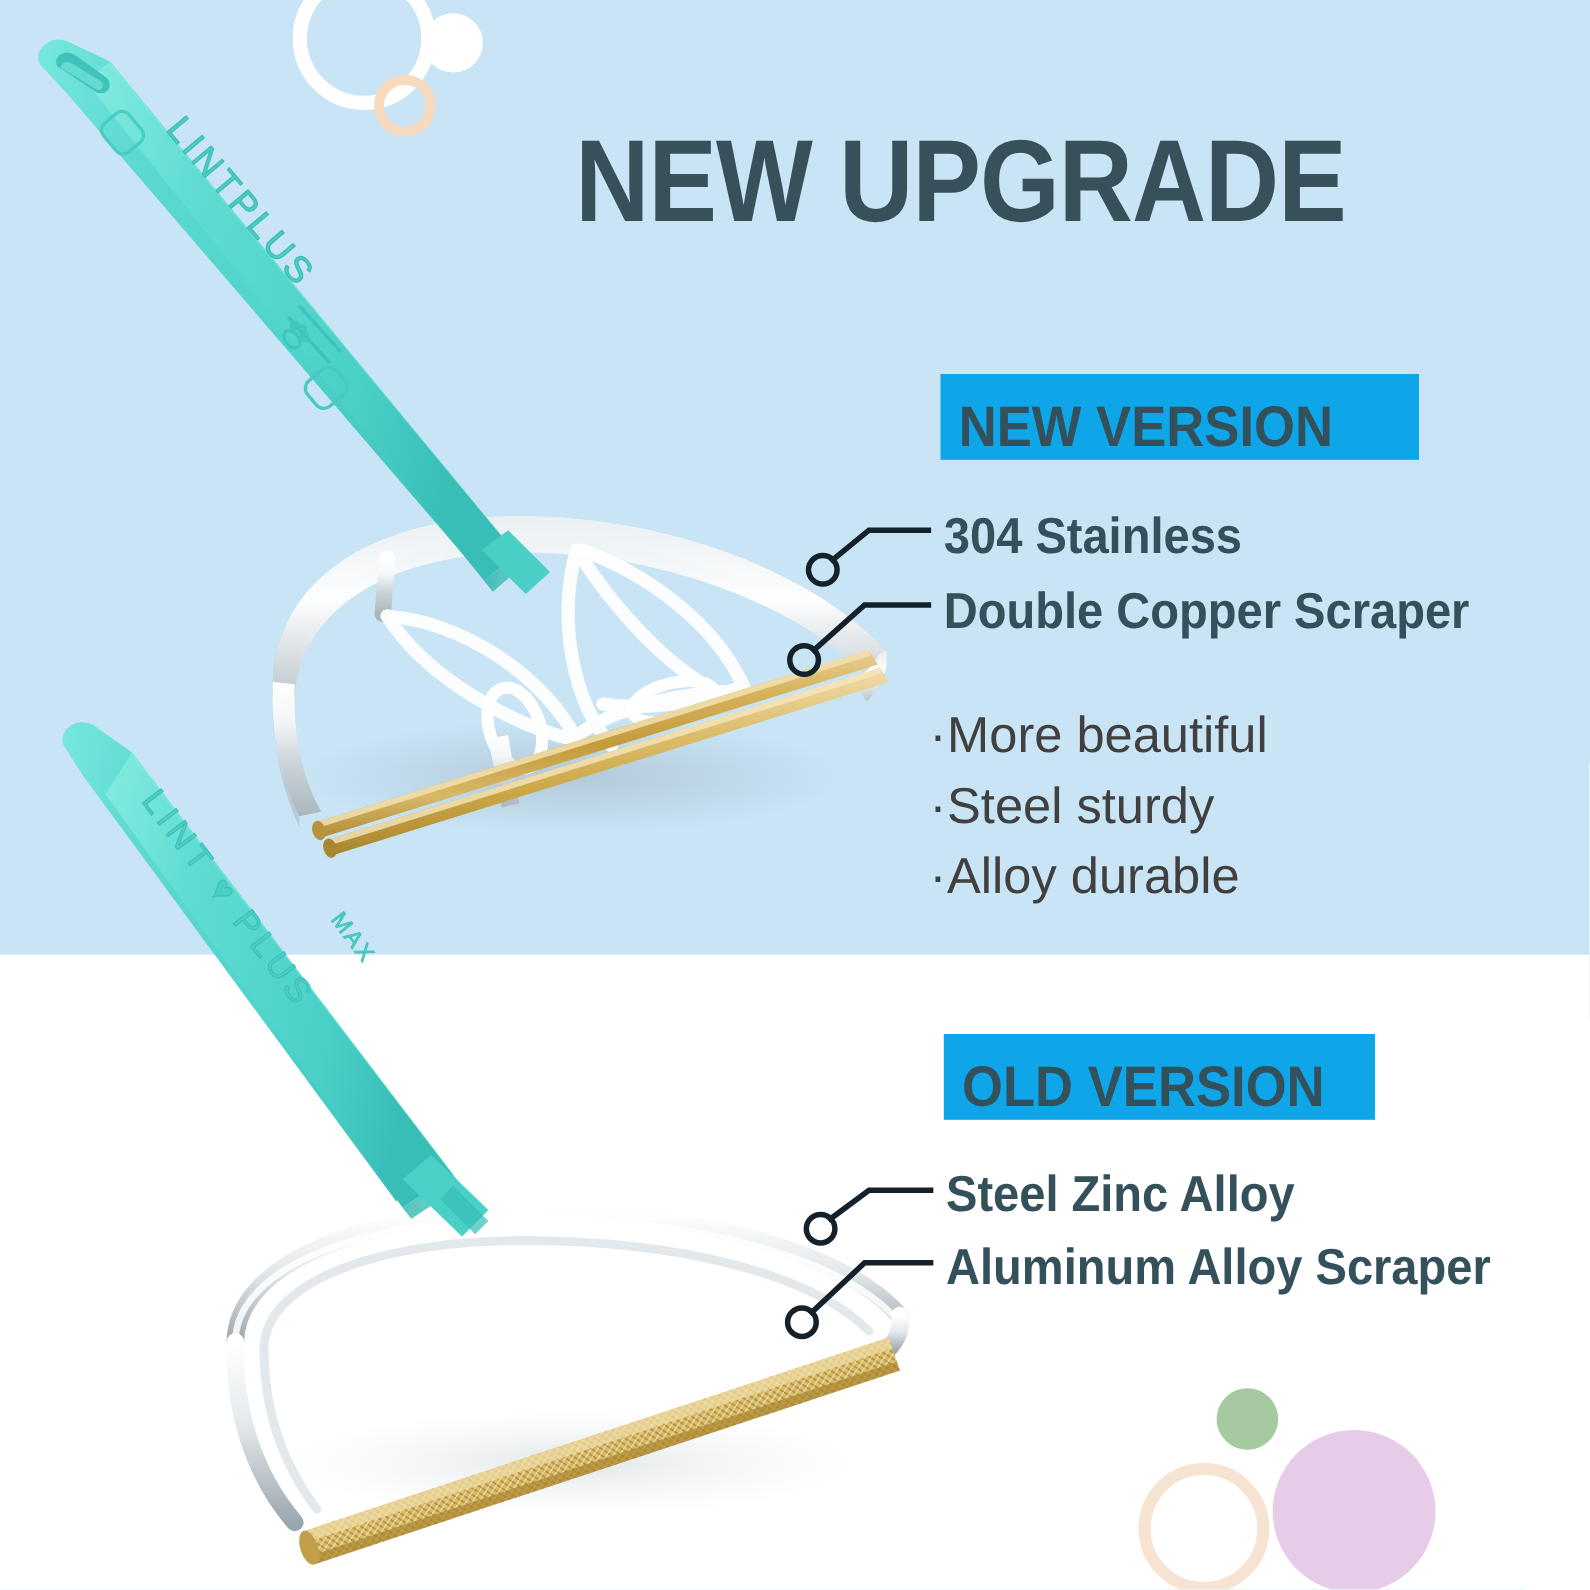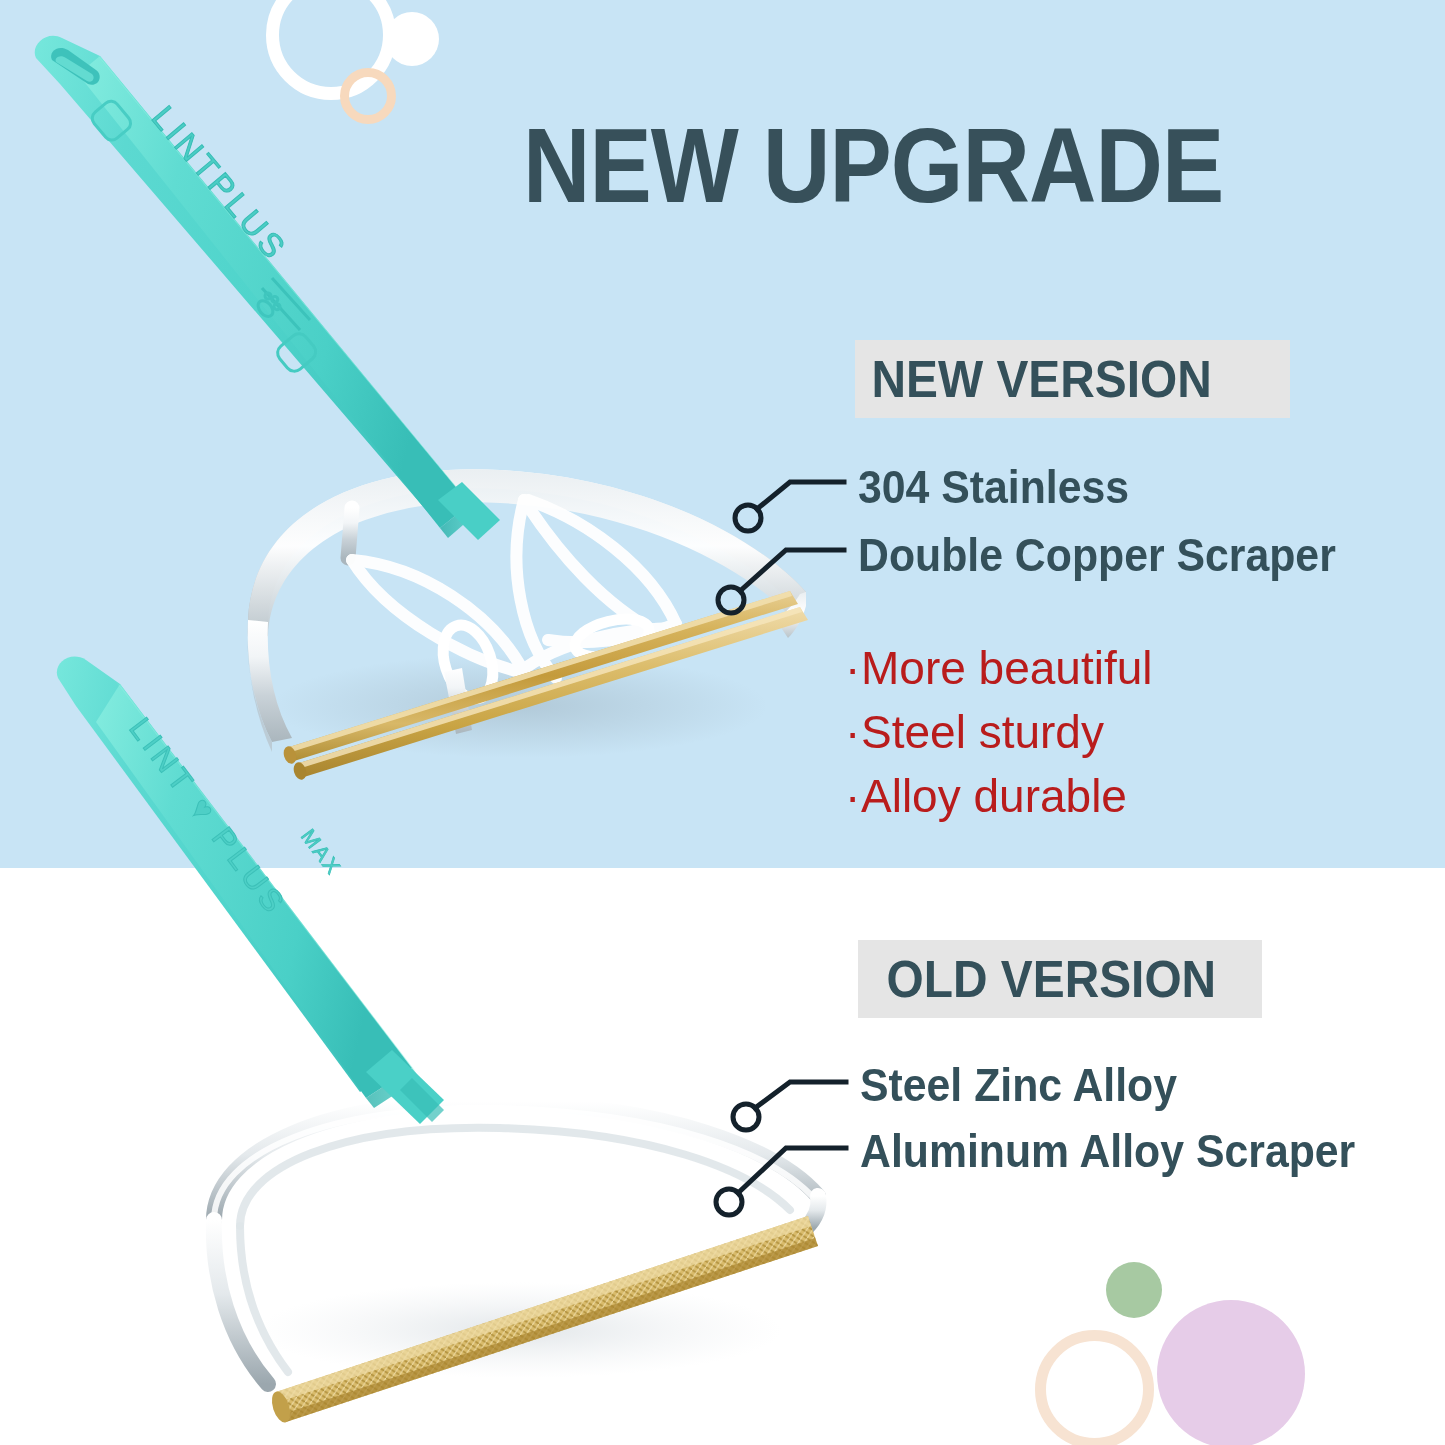--- a/index.html
+++ b/index.html
@@ -31,53 +31,53 @@
     font-size:106px;font-weight:bold;
     letter-spacing:-1px;
     color:#37505a;
     transform:scaleX(0.88);transform-origin:left top;
     white-space:nowrap;
     line-height:1.05;
   }
 
   
   .badge{
-    position:absolute;background:#e5e5e5;
-    display:flex;align-items:center;
+    position:absolute;background:#0ea5e9;
+    display:flex;align-items:flex-end;
   }
   .badge-label{
     font-family:"Liberation Sans", sans-serif;
     font-weight:bold;color:#34505a;
     font-size:52px;letter-spacing:0px;
     transform:scaleX(0.92);transform-origin:left center;
     white-space:nowrap;
     padding-left:18px;
   }
   #badge-new{left:855px;top:340px;width:435px;height:78px;}
-  #badge-old{left:858px;top:940px;width:392px;height:78px;padding-left:12px;}
+  #badge-old{left:858px;top:940px;width:392px;height:78px;}
 
   
   .spec{
     position:absolute;
     font-family:"Liberation Sans", sans-serif;
     font-weight:bold;color:#34505a;
     font-size:46px;white-space:nowrap;
     transform:scaleX(0.93);transform-origin:left top;
     line-height:1;
   }
   #spec-new-1{left:858px;top:464px;}
   #spec-new-2{left:858px;top:532px;}
   #spec-old-1{left:860px;top:1062px;}
   #spec-old-2{left:860px;top:1128px;}
 
   
   .features{
     position:absolute;left:845px;top:636px;
     font-family:"Liberation Sans", sans-serif;
-    color:#b91c1c;font-size:46px;font-weight:normal;
+    color:#404040;font-size:46px;font-weight:normal;
     line-height:64px;white-space:nowrap;
   }
   .features div{letter-spacing:0px;}
   .bullet{display:inline-block;width:16px;}
 
   
   .art{position:absolute;left:0;top:0;width:1445px;height:1445px;pointer-events:none;}
 </style>
 </head>
 <body>

